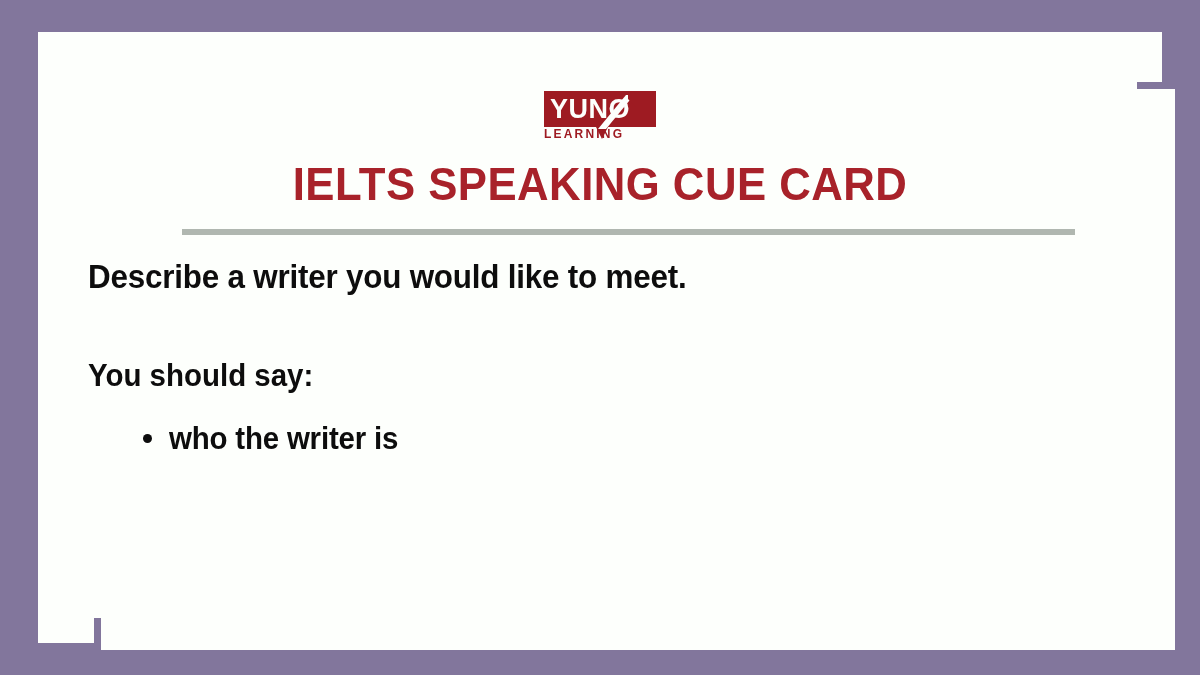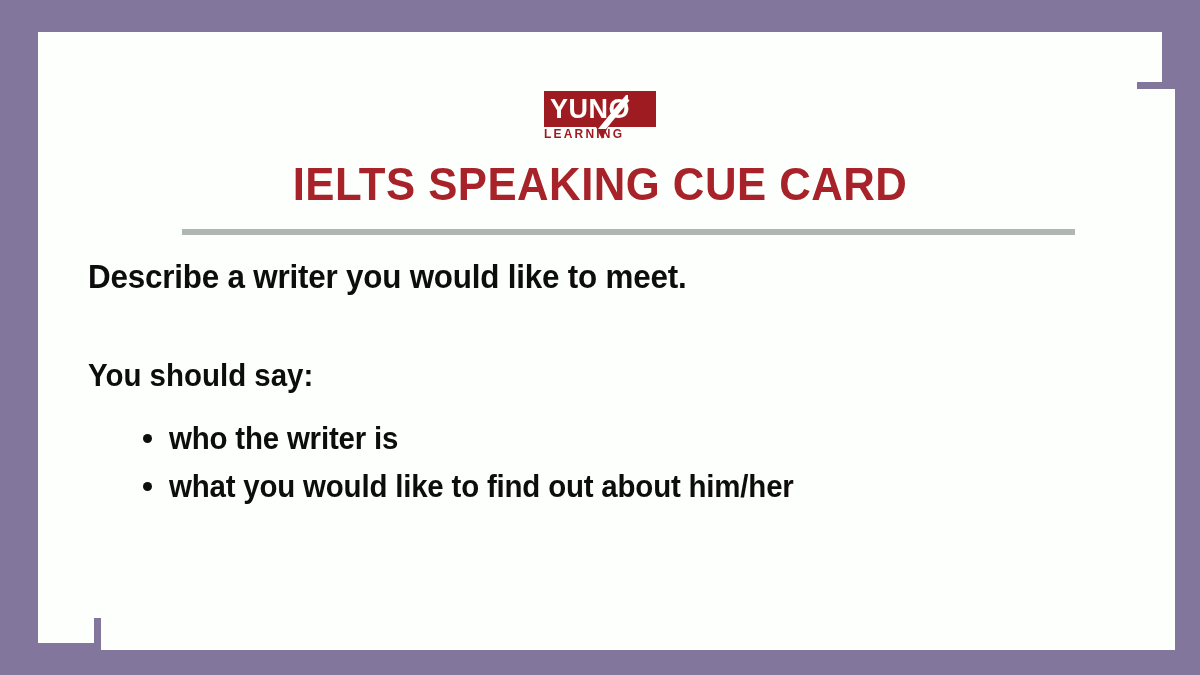--- a/index.html
+++ b/index.html
@@ -226,20 +226,16 @@
 
     <div id="prompt-line">Describe a writer you would like to meet.</div>
 
     <div id="instruction-line">You should say:</div>
 
     <ul id="bullet-list">
       <li>
         <span class="bullet-dot"></span>
         <span class="bullet-text">who the writer is</span>
       </li>
-      <li>
-        <span class="bullet-dot"></span>
-        <span class="bullet-text">what you would like to find out about him/her</span>
-      </li>
     </ul>
 
   </div>
 </div>
 
 </body></html>

